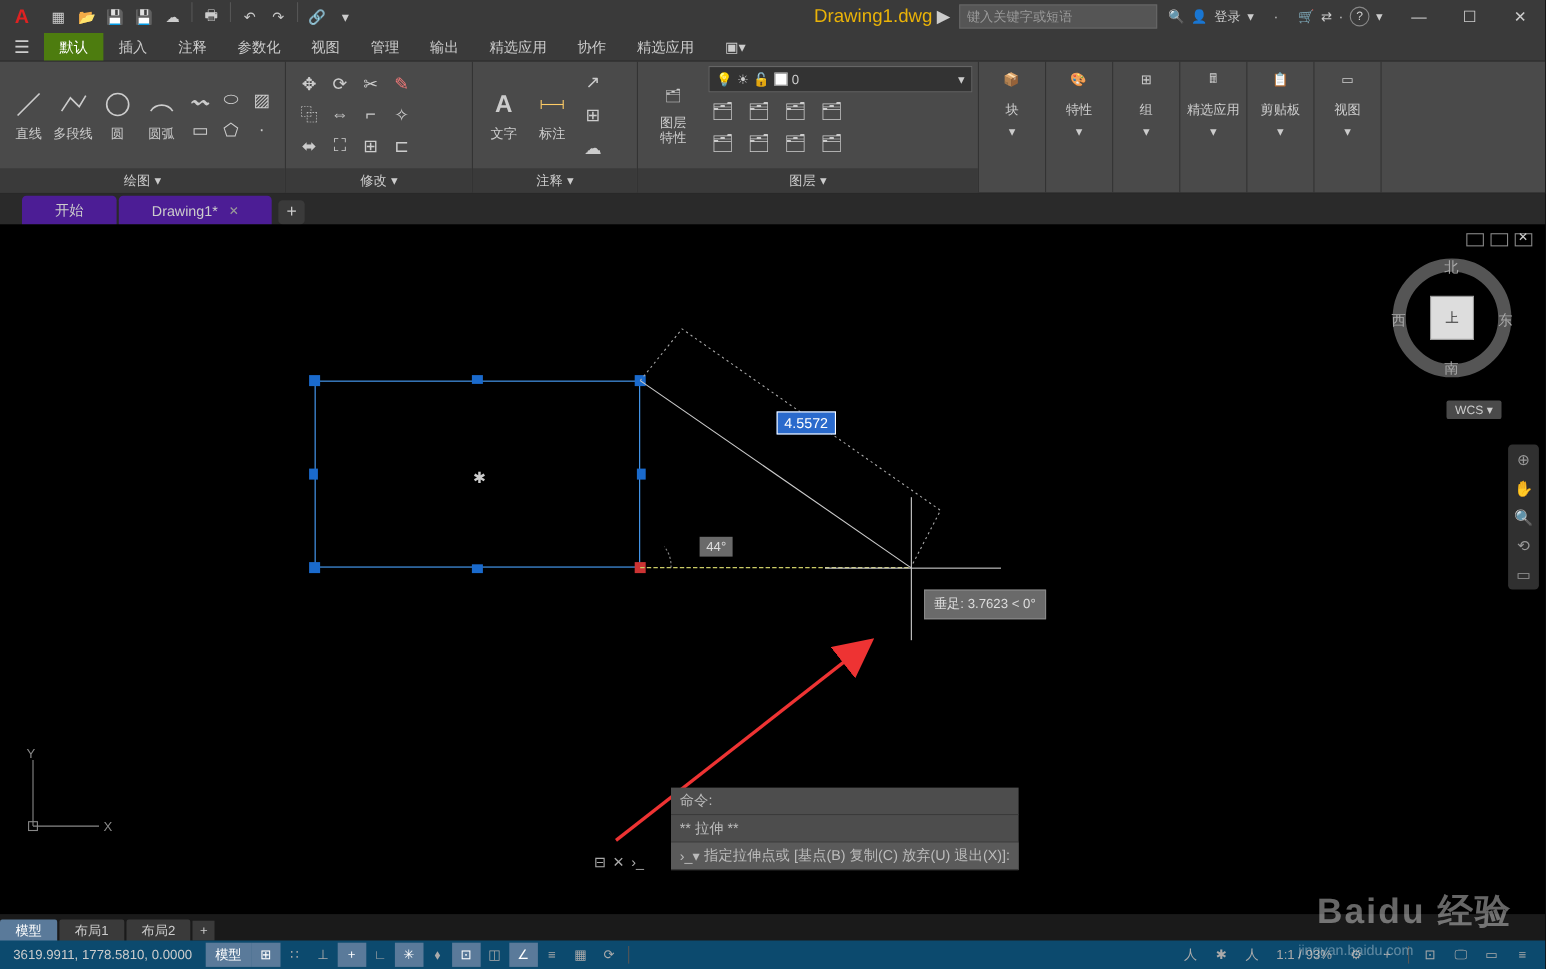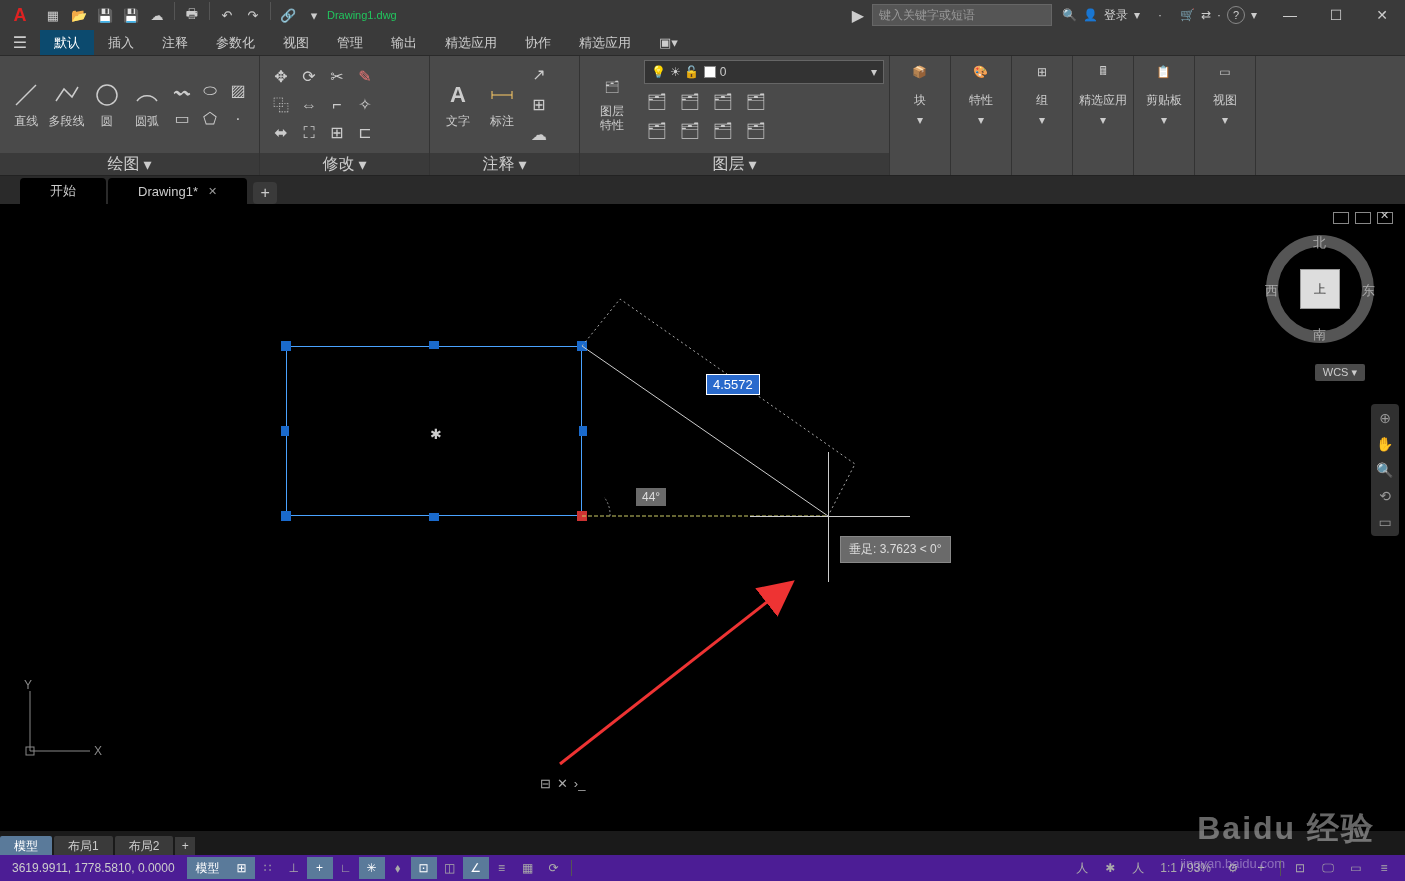--- a/index.html
+++ b/index.html
@@ -4,52 +4,52 @@
 <style>
 * { margin:0; padding:0; box-sizing:border-box; font-family:"Microsoft YaHei",sans-serif; user-select:none; }
 body { width:1405px; height:881px; background:#1a1a1a; overflow:hidden; position:relative; }
 
 
 .titlebar { height:30px; background:#3a3a3a; display:flex; align-items:center; }
 .app-icon { width:40px; height:30px; display:flex; align-items:center; justify-content:center; font-weight:bold; color:#d22; font-size:18px; }
 .qat { display:flex; gap:0; }
 .qat-btn { width:26px; height:26px; display:flex; align-items:center; justify-content:center; color:#ccc; font-size:13px; }
 .qat-sep { width:1px; height:18px; background:#555; margin:0 4px; }
-.title-center { flex:1; text-align:left; color:#22c55e; font-size:11px; }
+.title-center { flex:1; text-align:right; color:#eab308; font-size:17px; }
 .search-area { display:flex; align-items:center; gap:4px; }
 .search-box { width:180px; height:22px; background:#555; border:1px solid #666; color:#999; font-size:12px; padding:0 6px; display:flex; align-items:center; }
 .search-play { color:#ccc; padding:0 4px; }
 .user-area { display:flex; align-items:center; gap:6px; padding:0 10px; color:#ccc; font-size:12px; }
 .win-controls { display:flex; }
 .win-btn { width:46px; height:30px; display:flex; align-items:center; justify-content:center; color:#ccc; font-size:14px; }
 
 
 .ribbon-tabs { height:26px; background:#3a3a3a; display:flex; border-bottom:1px solid #2a2a2a; }
 .menu-burger { width:40px; display:flex; align-items:center; justify-content:center; color:#ccc; }
 .rtab { padding:0 14px; color:#ccc; font-size:13px; display:flex; align-items:center; }
-.rtab.active { background:#0c4a6e; color:#fff; }
+.rtab.active { background:#4d7c0f; color:#fff; }
 
 
 .ribbon { height:120px; background:#4a4a4a; display:flex; border-bottom:1px solid #222; }
 .panel { border-right:1px solid #333; display:flex; flex-direction:column; }
 .panel-body { flex:1; display:flex; align-items:center; padding:4px 8px; gap:4px; }
-.panel-title { height:22px; background:#3a3a3a; color:#ccc; font-size:16px; display:flex; align-items:center; justify-content:center; gap:4px; }
+.panel-title { height:22px; background:#3a3a3a; color:#ccc; font-size:12px; display:flex; align-items:center; justify-content:center; gap:4px; }
 .big-tool { width:40px; display:flex; flex-direction:column; align-items:center; gap:2px; color:#ccc; font-size:12px; }
 .big-tool .ico { width:32px; height:32px; display:flex; align-items:center; justify-content:center; }
 .tool-grid { display:grid; grid-template-columns:repeat(3,26px); grid-auto-rows:26px; gap:2px; }
 .tool-grid2 { display:grid; grid-template-columns:repeat(4,26px); grid-auto-rows:26px; gap:2px; }
 .tool-grid-layer { display:grid; grid-template-columns:repeat(4,30px); grid-auto-rows:26px; gap:3px; }
 .small-tool { width:26px; height:26px; display:flex; align-items:center; justify-content:center; color:#ccc; }
 .layer-combo { width:240px; height:24px; background:#333; border:1px solid #666; display:flex; align-items:center; padding:0 6px; color:#ccc; font-size:12px; gap:4px; }
 .panel-wide { width:60px; display:flex; flex-direction:column; align-items:center; justify-content:center; gap:4px; color:#ccc; font-size:12px; }
 .panel-wide .pico { width:32px; height:32px; display:flex; align-items:center; justify-content:center; }
 
 
 .file-tabs { height:28px; background:#2a2a2a; display:flex; align-items:flex-end; padding-left:20px; }
-.ftab { height:26px; padding:0 30px; color:#ccc; font-size:13px; display:flex; align-items:center; background:#000000; border-radius:4px 4px 0 0; margin-right:2px; position:relative; }
+.ftab { height:26px; padding:0 30px; color:#ccc; font-size:13px; display:flex; align-items:center; background:#4c1d95; border-radius:4px 4px 0 0; margin-right:2px; position:relative; }
 .ftab .close { margin-left:10px; color:#999; font-size:11px; }
 .ftab-add { width:24px; height:22px; background:#3a3a3a; color:#ccc; display:flex; align-items:center; justify-content:center; border-radius:4px; margin-left:4px; }
 
 
 .canvas { position:absolute; top:204px; left:0; right:0; bottom:50px; background:#000; }
 .viewport-controls { position:absolute; top:8px; right:12px; display:flex; gap:6px; }
 .vp-btn { width:16px; height:12px; border:1px solid #888; }
 .viewcube { position:absolute; top:30px; right:30px; width:110px; height:110px; }
 .viewcube .face { position:absolute; top:35px; left:35px; width:40px; height:40px; background:#ddd; border:1px solid #999; display:flex; align-items:center; justify-content:center; font-size:12px; color:#333; }
 .viewcube .dir { position:absolute; color:#aaa; font-size:13px; }
@@ -81,21 +81,21 @@
 
 .cmd-x { position:absolute; bottom:40px; left:540px; display:flex; align-items:center; gap:6px; color:#aaa; font-size:13px; }
 
 
 .layout-tabs { position:absolute; bottom:24px; left:0; height:22px; display:flex; align-items:center; }
 .ltab { height:20px; padding:0 14px; background:#3a3a3a; color:#ccc; font-size:12px; display:flex; align-items:center; margin-right:2px; border-radius:2px 2px 0 0; }
 .ltab.active { background:#5a7a9a; color:#fff; }
 .ltab-add { width:20px; height:18px; background:#3a3a3a; color:#ccc; display:flex; align-items:center; justify-content:center; font-size:12px; }
 
 
-.status { position:absolute; bottom:0; left:0; right:0; height:26px; background:#4c1d95; display:flex; align-items:center; color:#ccc; font-size:12px; }
+.status { position:absolute; bottom:0; left:0; right:0; height:26px; background:#0c4a6e; display:flex; align-items:center; color:#ccc; font-size:12px; }
 .coords { padding:0 12px; }
 .status-btns { display:flex; align-items:center; gap:2px; margin-left:auto; padding-right:8px; }
 .sbtn { width:26px; height:22px; display:flex; align-items:center; justify-content:center; color:#aaa; border:1px solid transparent; }
 .sbtn.on { background:#5a7a9a; color:#fff; }
 .ssep { width:1px; height:16px; background:#555; margin:0 4px; }
 
 .watermark { position:absolute; bottom:30px; right:30px; color:rgba(255,255,255,.4); font-size:32px; font-weight:bold; letter-spacing:2px; }
 .watermark2 { position:absolute; bottom:10px; right:120px; color:rgba(255,255,255,.35); font-size:13px; }
 
 svg { overflow:visible; }
@@ -415,20 +415,28 @@
           </marker>
         </defs>
       <line x1="20" y1="200" x2="250" y2="20" stroke="#e33" stroke-width="3" marker-end="url(#ah)"></line>
     </svg>
   </div>
 
   <div class="cmd-x">
     <span>⊟</span>
     <span>✕</span>
     <span>›_</span>
+  </div>
+  <div class="dyn-cmd">
+    <div>命令:</div>
+    <div>** 拉伸 **</div>
+    <div class="prompt">
+        <span>›_▾</span>
+        <span>指定拉伸点或 [基点(B) 复制(C) 放弃(U) 退出(X)]:</span>
+      </div>
   </div>
 </div>
 
 <div class="layout-tabs">
   <div class="ltab active">模型</div>
   <div class="ltab">布局1</div>
   <div class="ltab">布局2</div>
   <div class="ltab-add">+</div>
 </div>
 

